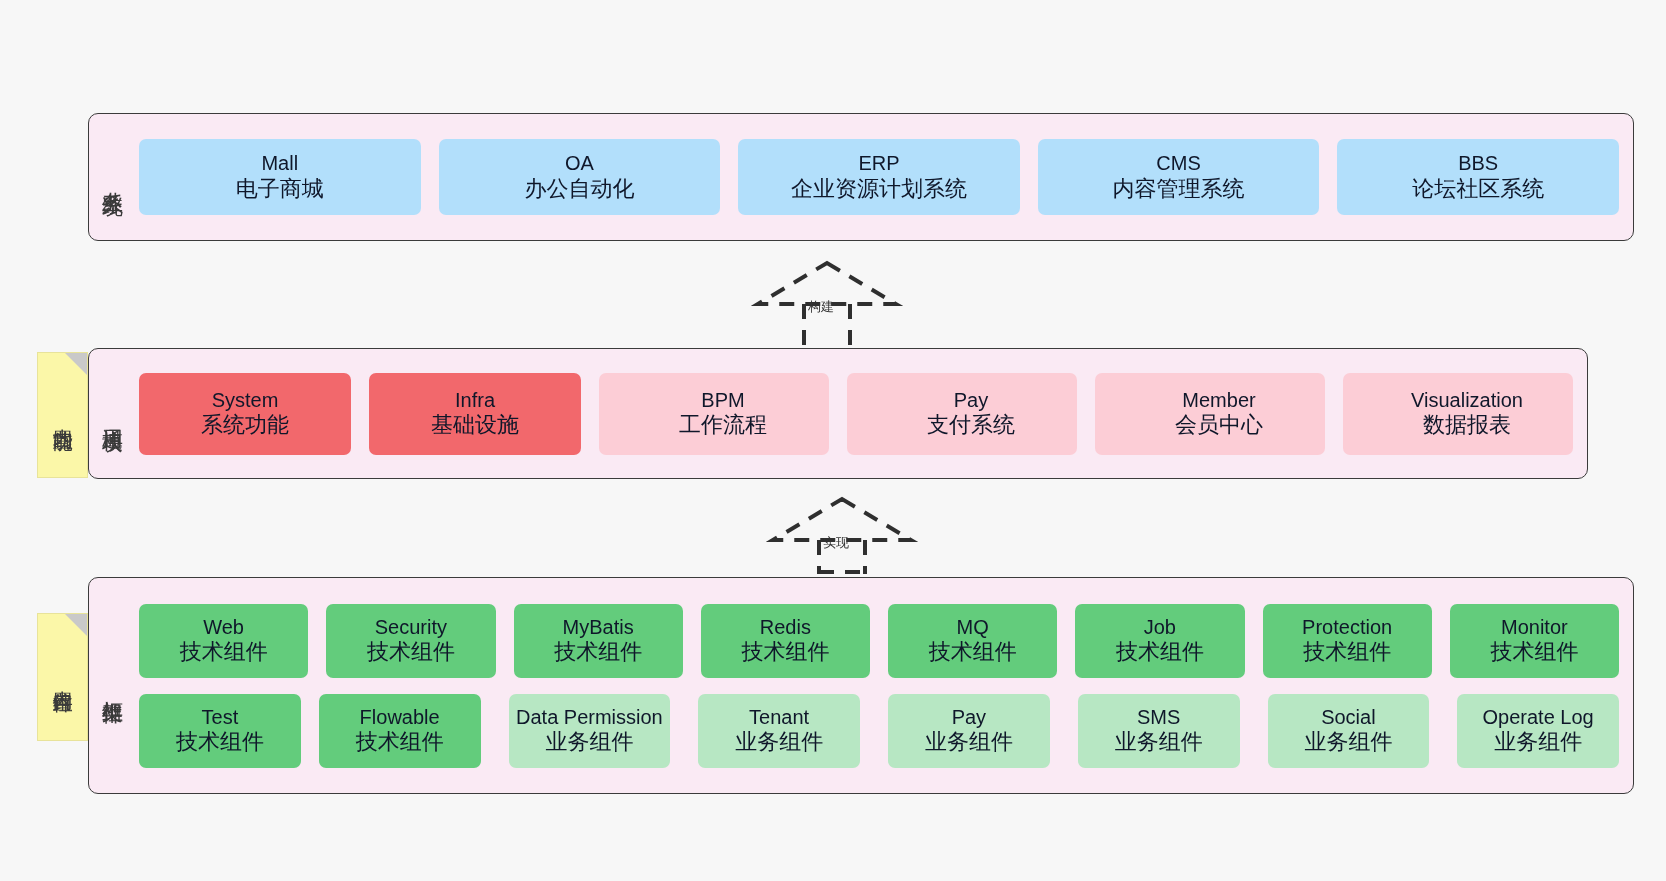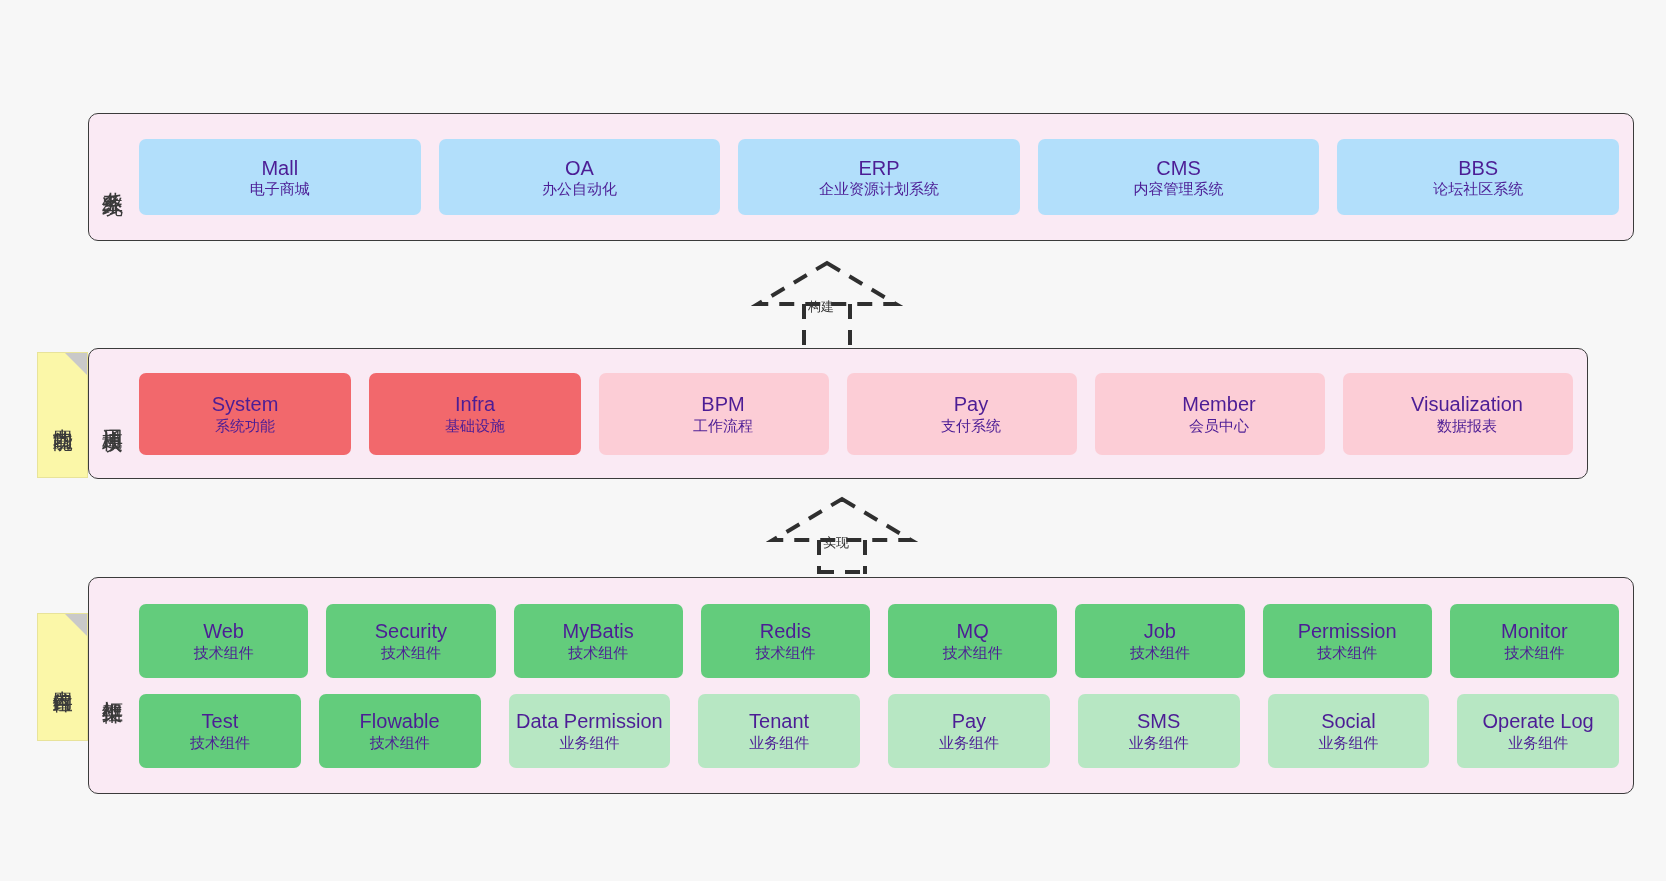--- a/index.html
+++ b/index.html
@@ -66,26 +66,26 @@
   
   .card {
     flex: 1 1 0;
     box-sizing: border-box;
     border-radius: 7px;
     display: flex;
     flex-direction: column;
     align-items: center;
     justify-content: center;
     text-align: center;
-    color: #4c1d95;
+    color: #0f172a;
     line-height: 1.22;
     padding: 4px 6px;
   }
   .card .t1 { font-size: 20px; }
-  .card .t2 { font-size: 15px; }
+  .card .t2 { font-size: 22px; }
 
   .c-blue        { background: #b2dffb; height: 76px; }
   .c-red         { background: #f2686c; height: 82px; }
   .c-pink        { background: #fccdd6; height: 82px; padding-left: 24px; }
   .c-green       { background: #63cc7c; height: 74px; }
   .c-lightgreen  { background: #b7e7c3; height: 74px; margin-left: 10px; }
 
   
   .note {
     position: absolute;
@@ -244,21 +244,21 @@
         </div>
         <div class="card c-green">
           <span class="t1">MQ</span>
           <span class="t2">技术组件</span>
         </div>
         <div class="card c-green">
           <span class="t1">Job</span>
           <span class="t2">技术组件</span>
         </div>
         <div class="card c-green">
-          <span class="t1">Permission</span>
+          <span class="t1">Protection</span>
           <span class="t2">技术组件</span>
         </div>
         <div class="card c-green">
           <span class="t1">Monitor</span>
           <span class="t2">技术组件</span>
         </div>
       </div>
 
       <div class="row">
         <div class="card c-green">

